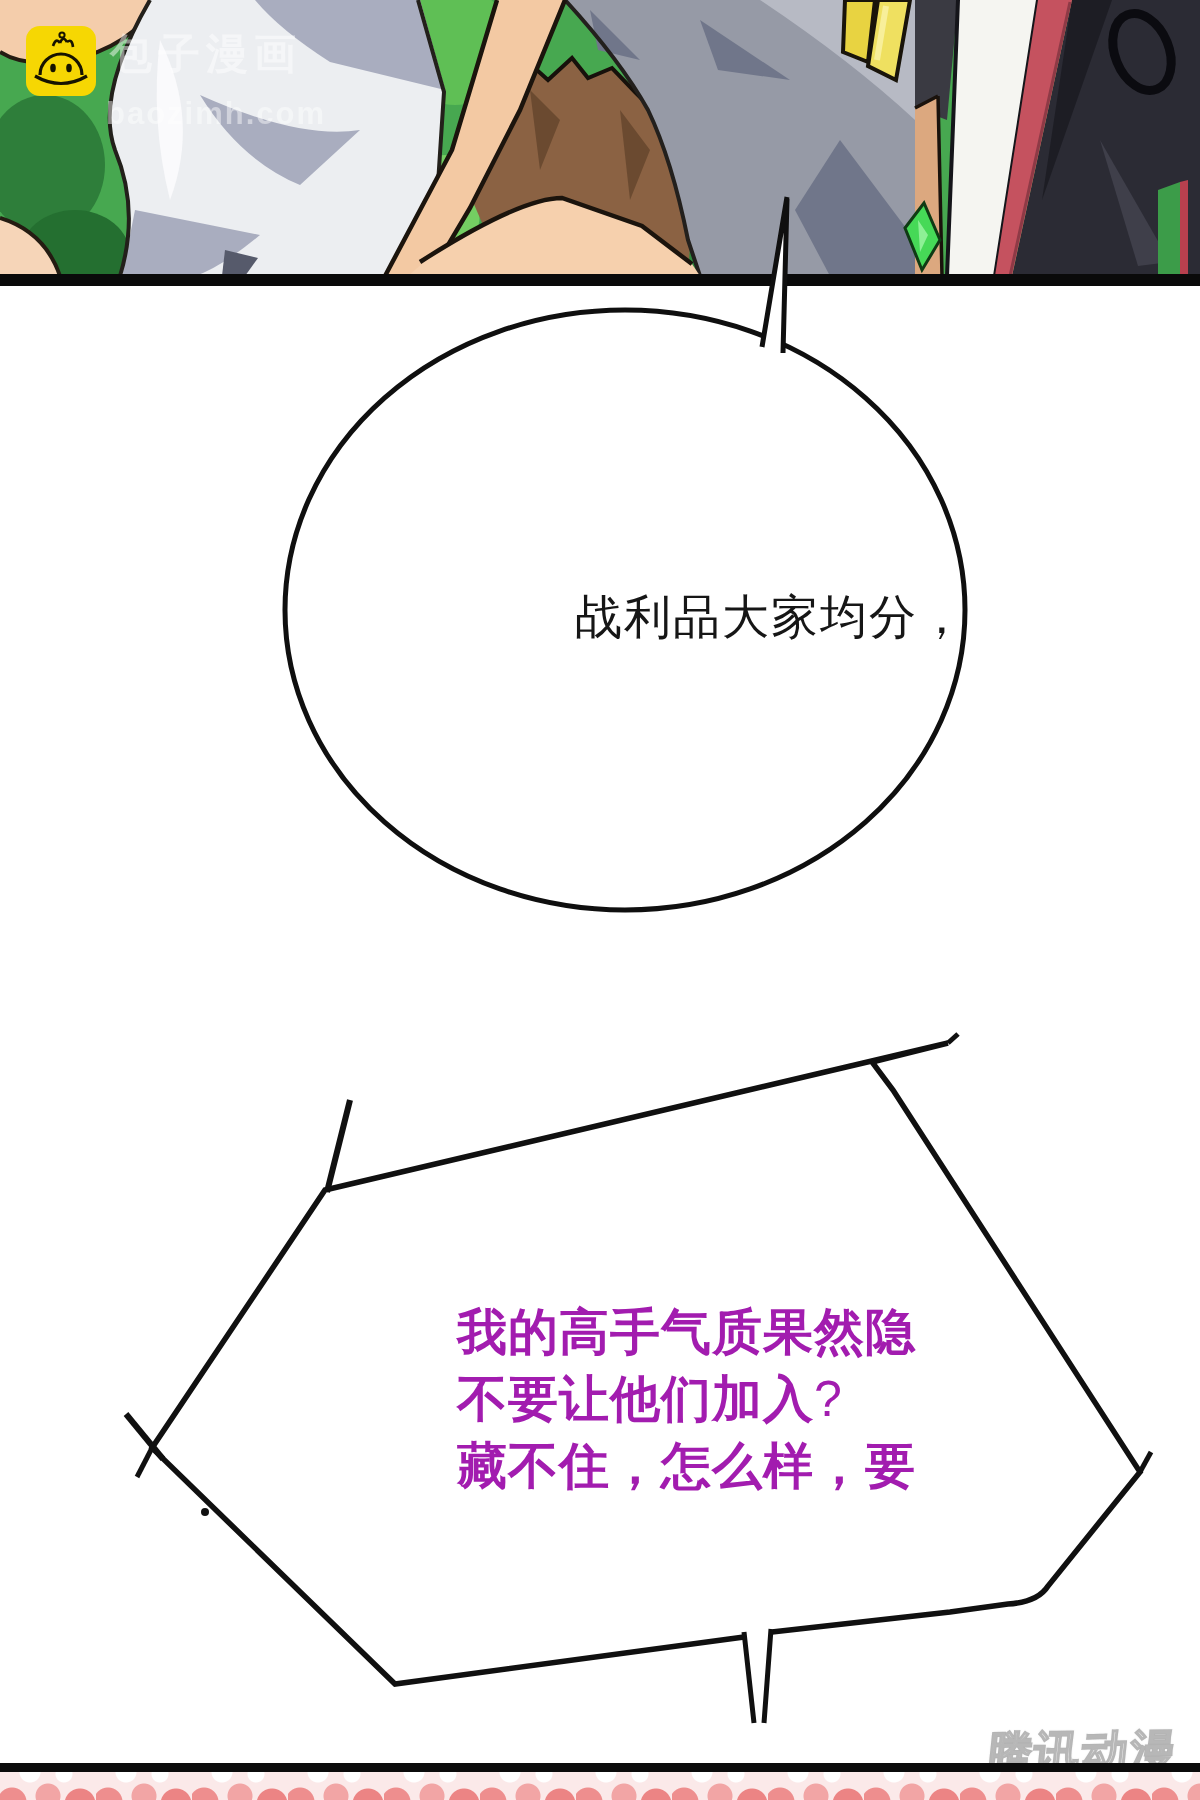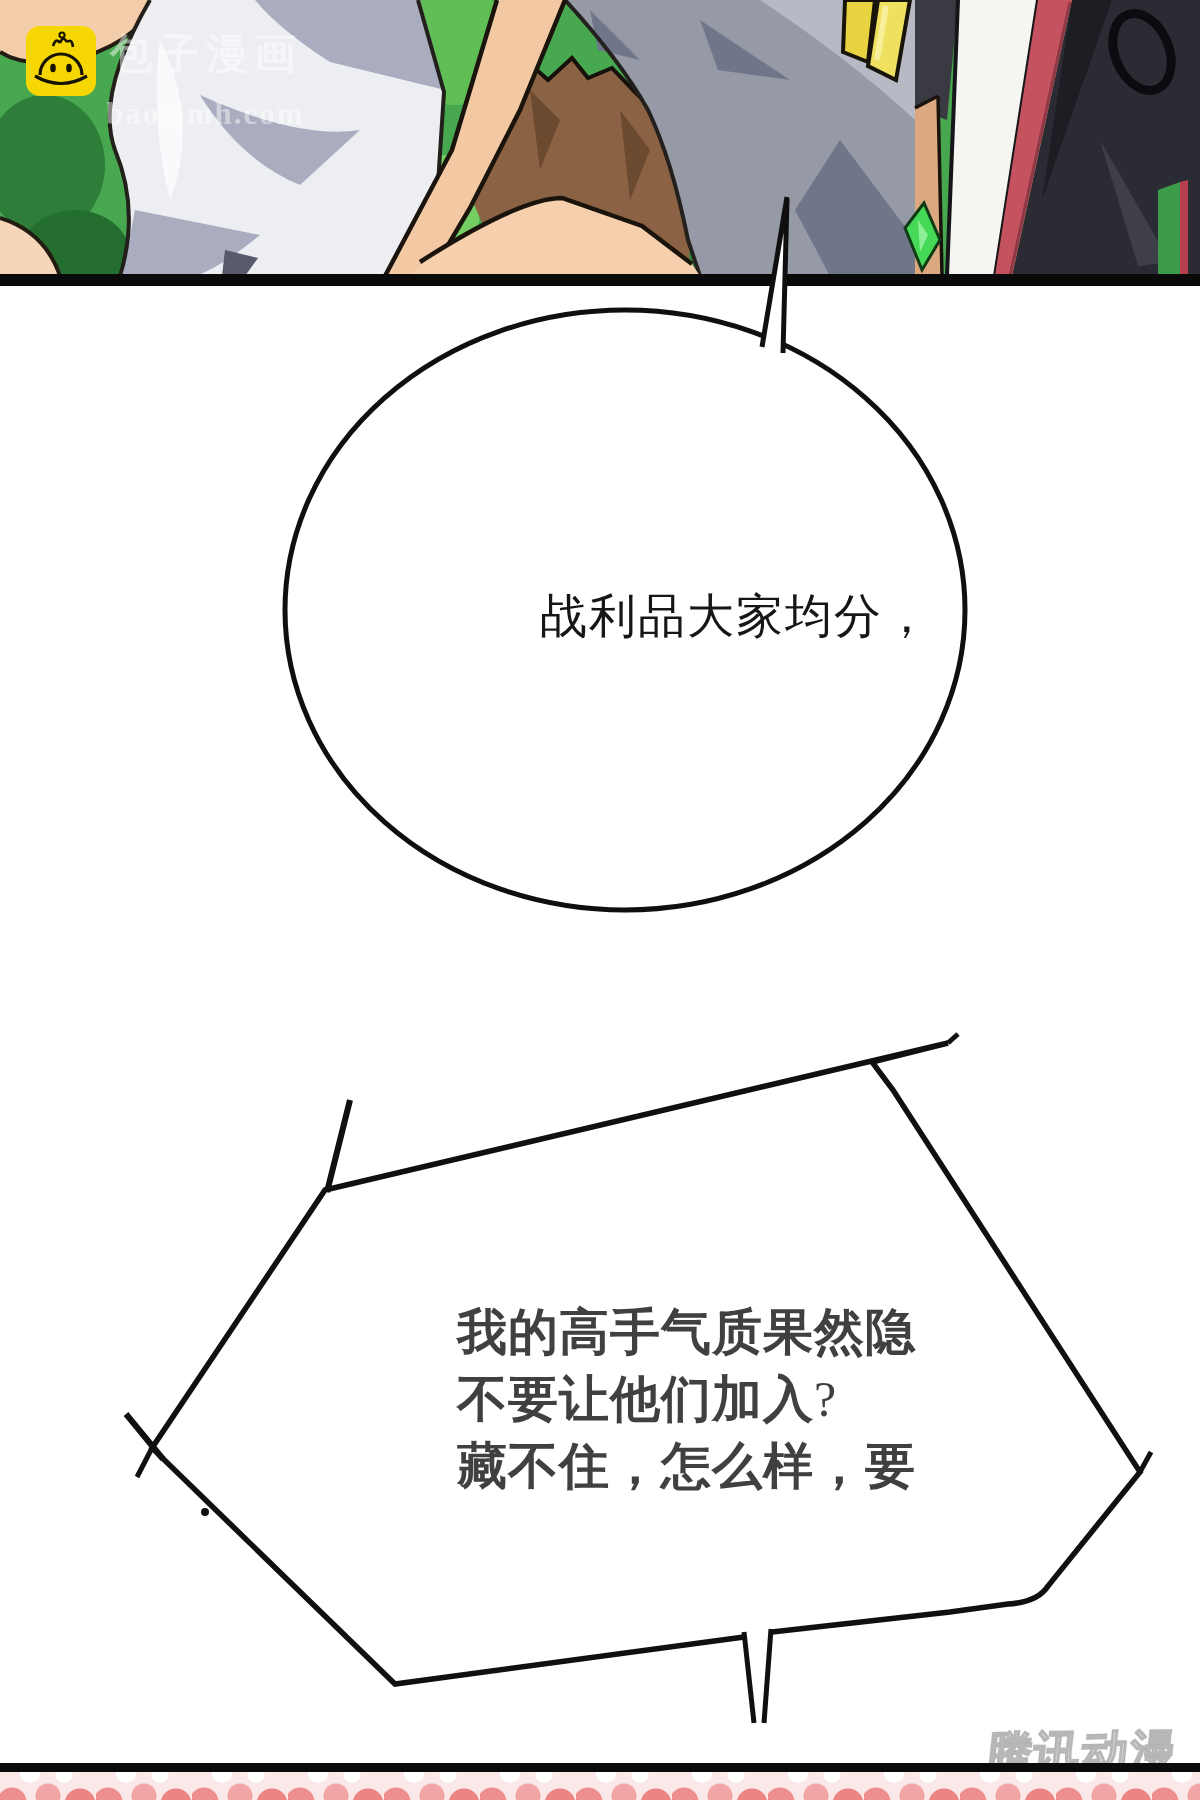--- a/index.html
+++ b/index.html
@@ -1,32 +1,32 @@
 <!DOCTYPE html>
 <html><head>
 <meta charset="utf-8">
 <style>
   html,body{margin:0;padding:0;}
   body{width:1200px;height:1800px;background:#fff;overflow:hidden;
        font-family:"Liberation Sans","DejaVu Sans",sans-serif;}
-  .page{position:relative;width:1200px;height:1448px;background:#fff;font-family:Liberation Serif, serif;}
+  .page{position:relative;width:1200px;height:1448px;background:#fff;}
   .abs{position:absolute;}
   svg{display:block;}
   
   .baozi-logo{left:26px;top:26px;width:70px;height:70px;}
   .wm-title{left:110px;top:26px;font-size:42px;font-weight:bold;letter-spacing:6px;
             color:rgba(255,255,255,0.48);white-space:nowrap;}
   .wm-url{left:106px;top:96px;font-size:31px;font-weight:bold;letter-spacing:2px;
           color:rgba(255,255,255,0.45);white-space:nowrap;}
   
   .overlay{left:0;top:0;width:1200px;height:1800px;pointer-events:none;}
   
-  .b1-text{left:540px;top:585px;font-size:47px;line-height:63px;color:#161616;
+  .b1-text{left:575px;top:585px;font-size:47px;line-height:63px;color:#161616;
            letter-spacing:2px;white-space:nowrap;}
-  .b2-text{left:457px;top:1299px;font-size:50px;line-height:67px;color:#404040;
+  .b2-text{left:457px;top:1299px;font-size:50px;line-height:67px;color:#a21caf;
            font-weight:800;letter-spacing:1px;white-space:nowrap;}
   .b2-text .q{font-weight:400;}
   
   .tencent{left:986px;top:1722px;font-size:46px;font-weight:bold;white-space:nowrap;
            color:rgba(255,255,255,0.88);letter-spacing:2px;
            -webkit-text-stroke:1.5px rgba(160,160,160,0.75);
            text-shadow:0 0 2px rgba(150,150,150,0.5);
            transform:skewX(-7deg) rotate(-1deg);}
   
   .footer-line{left:0;top:1763px;width:1200px;height:9px;background:#0b0b0b;}

